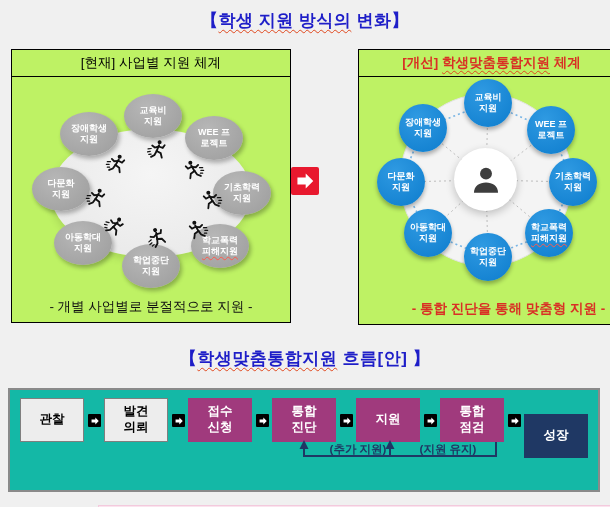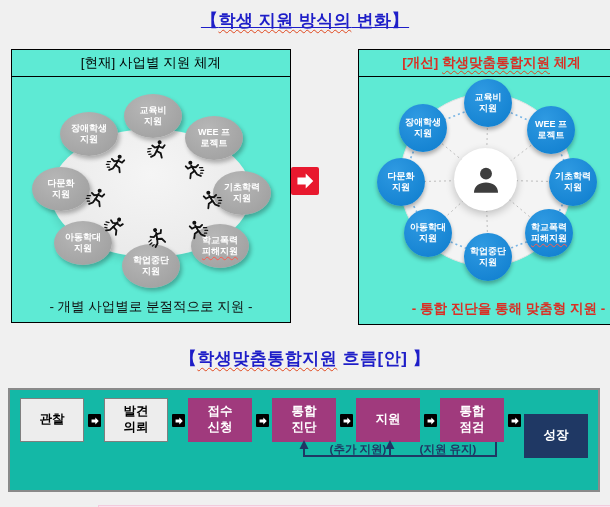--- a/index.html
+++ b/index.html
@@ -1,26 +1,26 @@
 <!DOCTYPE html>
 <html><head>
 <meta charset="utf-8">
 <style>
   html,body{margin:0;padding:0;}
   body{font-family:"Liberation Sans","DejaVu Sans",sans-serif;}
   #screen{position:relative;width:610px;height:507px;background:#f0f0f0;overflow:hidden;}
 
   .title{position:absolute;left:0;width:610px;text-align:center;font-weight:bold;
          color:#1e1ec8;font-size:17px;letter-spacing:.5px;}
-  #title-main{top:9px;text-decoration:underline;}
+  #title-main{top:9px;}
   #title-flow{top:347px;}
   .sq{text-decoration:underline;text-decoration-style:wavy;text-decoration-color:#e0481e;
       text-decoration-thickness:1px;text-underline-offset:3px;}
 
-  .panel{position:absolute;background:#5eead4;border:1px solid #000;box-sizing:border-box;}
+  .panel{position:absolute;background:#bef264;border:1px solid #000;box-sizing:border-box;}
   #panel-left{left:11px;top:49px;width:280px;height:274px;}
   #panel-right{left:333px;top:49px;width:267px;height:276px;margin-left:25px;}
   .panel-header{height:26px;line-height:26px;text-align:center;border-bottom:1px solid #000;
                 font-size:13.5px;color:#000;}
   #panel-right .panel-header{color:#d93025;font-weight:bold;}
   .panel-body{position:relative;height:216px;}
   .panel-caption{position:absolute;bottom:1px;left:0;width:100%;height:29px;line-height:29px;
                  text-align:center;font-size:13.5px;color:#111;}
   #panel-right .panel-caption{color:#d93025;font-weight:600;padding-left:17px;}
 

